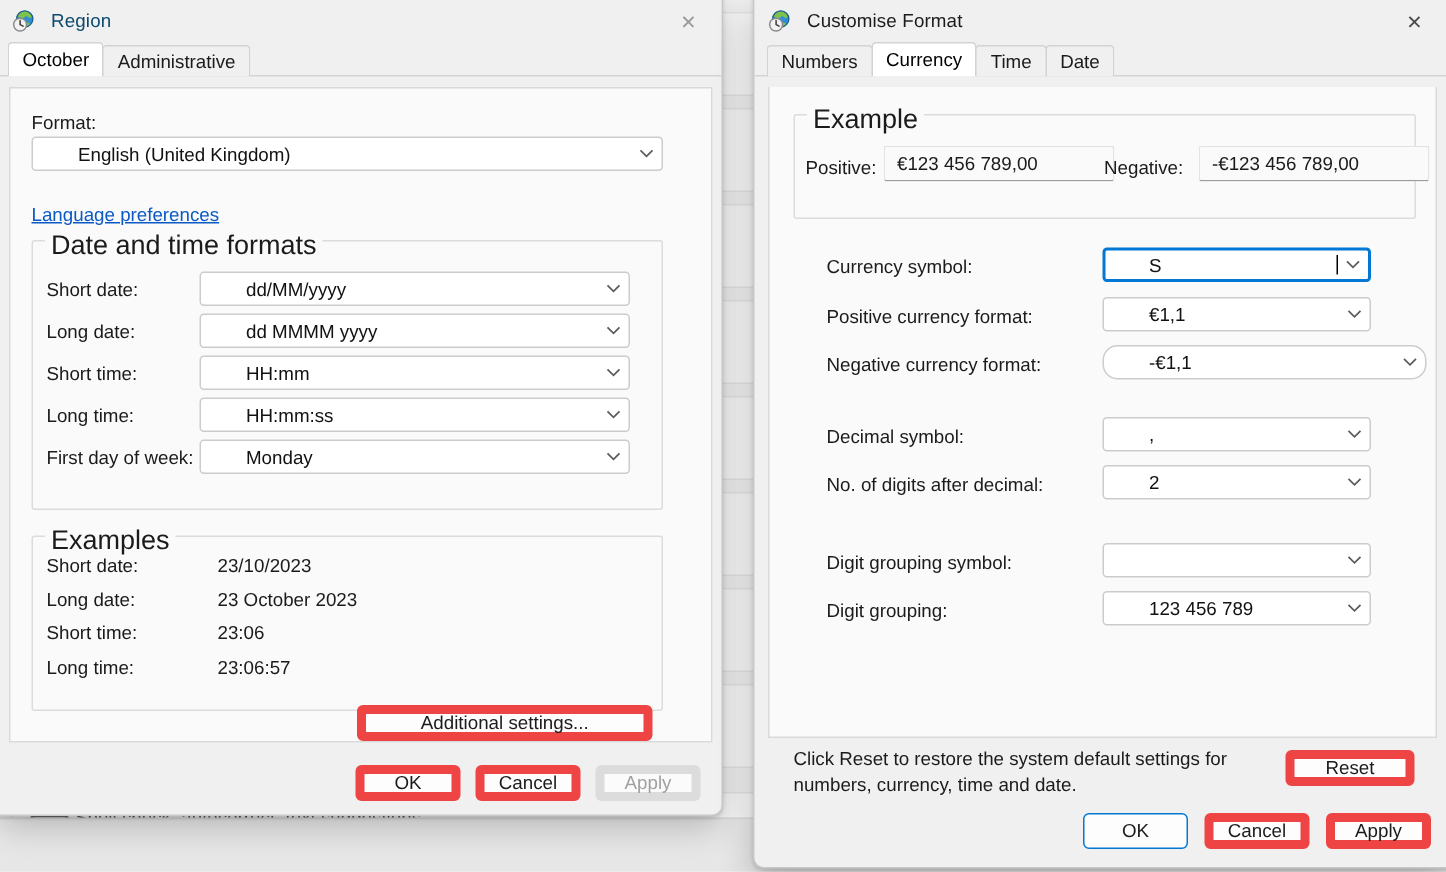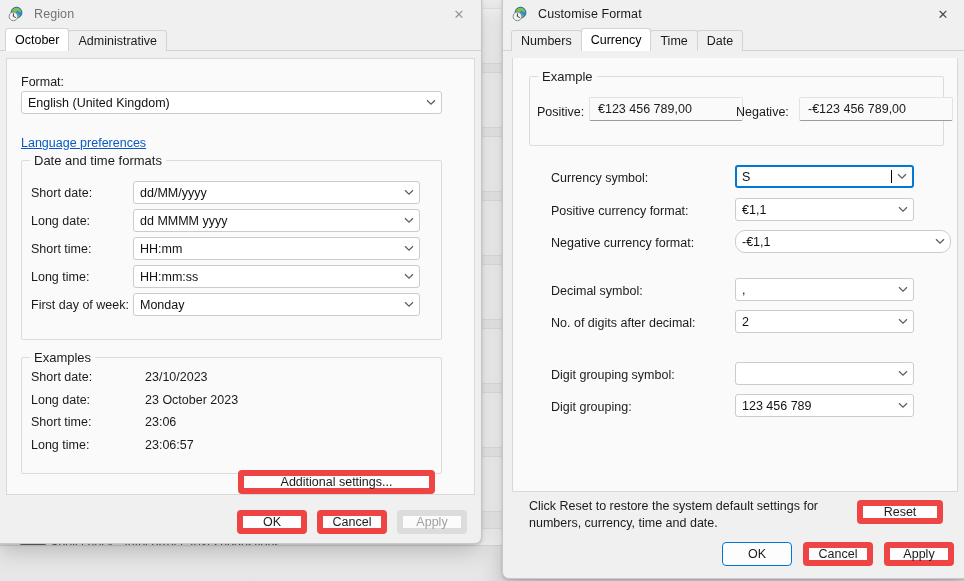--- a/index.html
+++ b/index.html
@@ -57,21 +57,21 @@
     box-shadow: 0 7px 24px rgba(0,0,0,0.24), 0 1px 3px rgba(0,0,0,0.16);
     overflow: hidden;
   }
   .titlebar {
     position: relative;
     height: 30px;
     background: #f0f0f0;
     display: flex;
     align-items: center;
   }
-  .titlebar.inactive .title-text { color: #737373; }
+  .titlebar.inactive .title-text { color: #0c4a6e; }
   .app-icon {
     position: relative;
     width: 16px; height: 16px;
     margin-left: 9px;
     flex: 0 0 16px;
   }
   .title-text {
     margin-left: 10px;
     font-size: 12.5px;
     color: #1b1b1b;
@@ -144,21 +144,21 @@
     display: flex;
     align-items: center;
     padding: 0 0 0 6px;
     font-size: 12.5px;
     color: #121212;
   }
   .combo.focused {
     border: 2px solid #0078d4;
     padding-left: 5px;
   }
-  .combo .val { flex: 1; overflow: hidden; white-space: nowrap; }
+  .combo .val { flex: 1; overflow: hidden; white-space: nowrap; margin-left: 24px; }
   .chev {
     width: 20px; height: 100%;
     display: flex; align-items: center; justify-content: center;
     color: #5c5c5c;
   }
   .chev svg { display: block; }
   .caret {
     display: inline-block;
     width: 1px; height: 13px;
     background: #000;
@@ -169,21 +169,21 @@
   .groupbox {
     position: absolute;
     border: 1px solid #dcdcdc;
     border-radius: 2px;
   }
   .group-legend {
     position: absolute;
     top: -8px; left: 8px;
     padding: 0 4px;
     background: #fafafa;
-    font-size: 13px;
+    font-size: 18px;
     color: #1b1b1b;
   }
 
   .readonly-field {
     position: absolute;
     height: 24px;
     background: #fafafa;
     border: 1px solid #e3e3e3;
     border-bottom: 1px solid #9b9b9b;
     border-radius: 2px;

